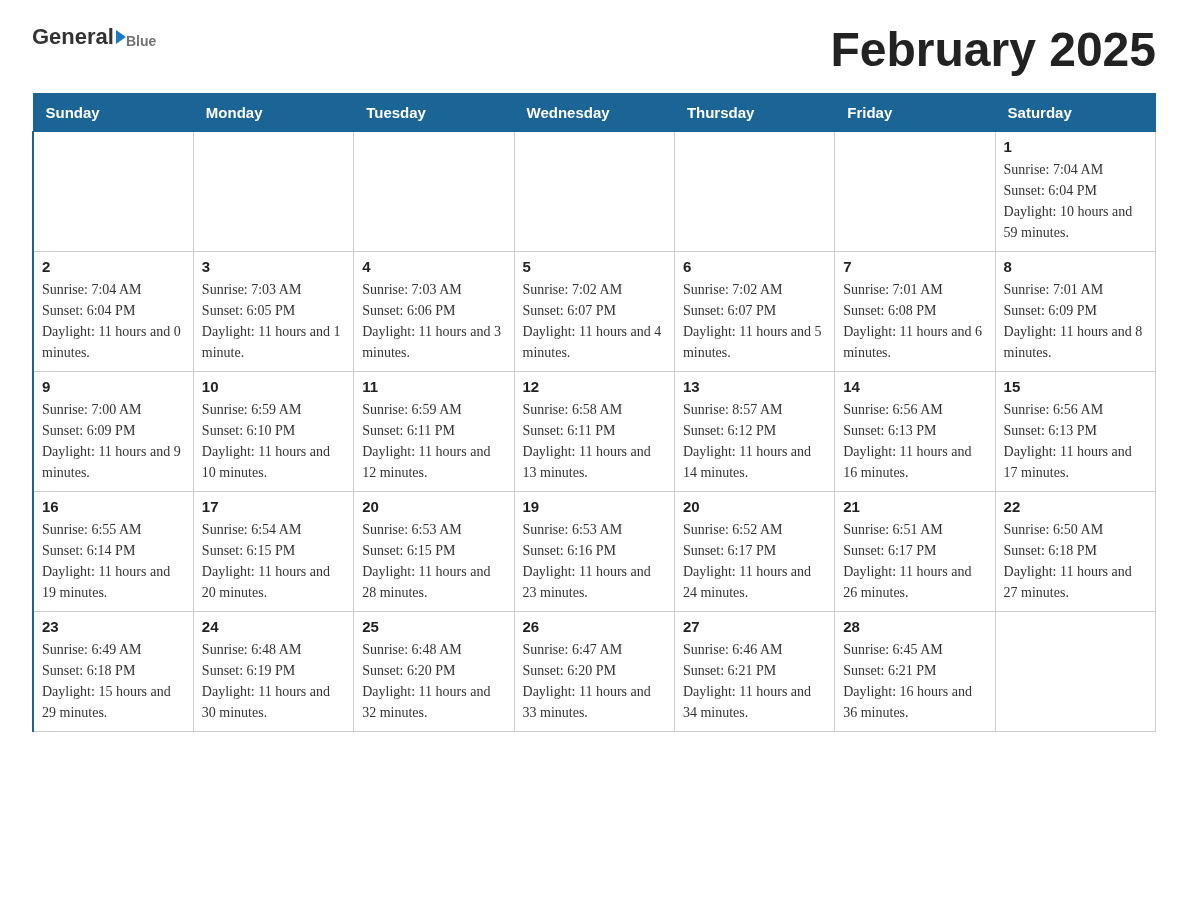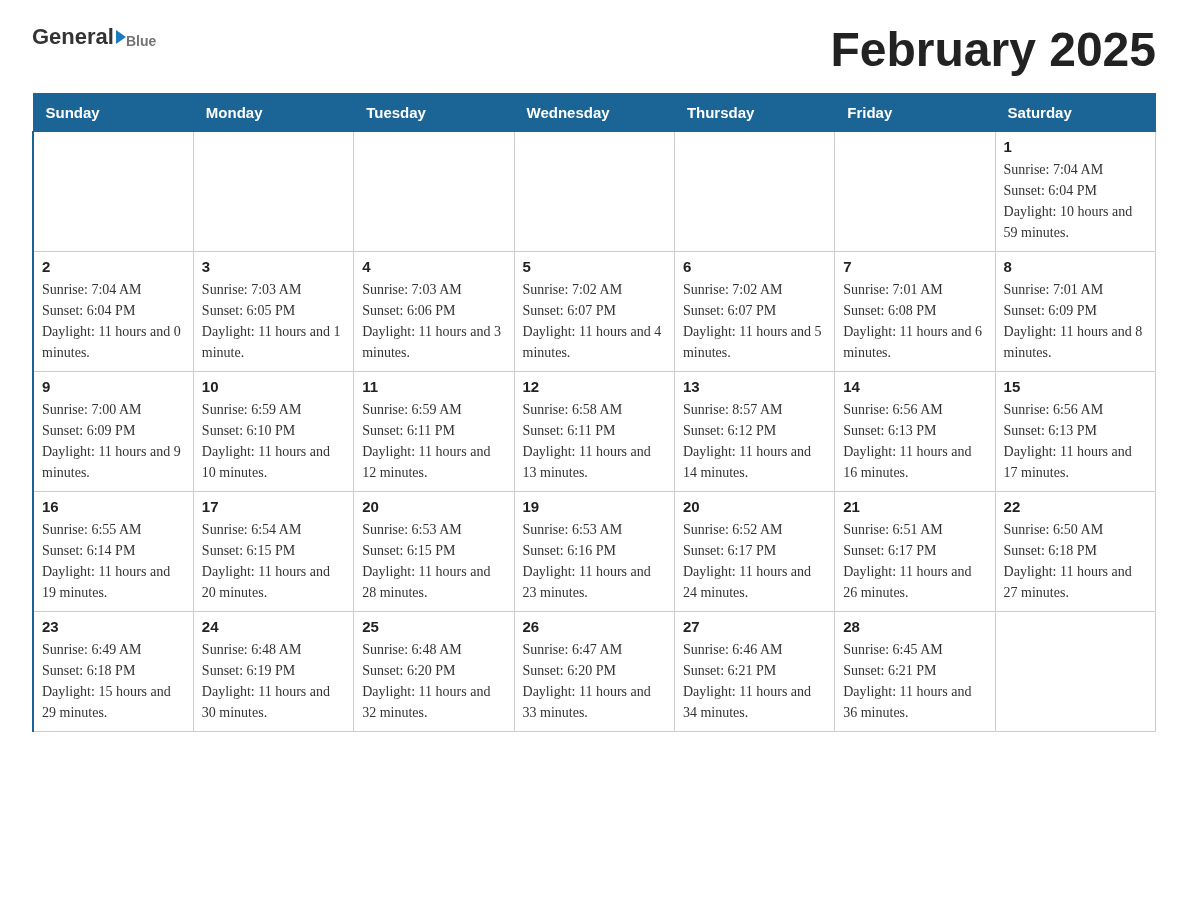--- a/index.html
+++ b/index.html
@@ -359,19 +359,19 @@
             <div>Sunrise: 6:46 AM</div>
             <div>Sunset: 6:21 PM</div>
             <div>Daylight: 11 hours and 34 minutes.</div>
           </div>
         </td>
         <td>
           <div class="day-number">28</div>
           <div class="day-info">
             <div>Sunrise: 6:45 AM</div>
             <div>Sunset: 6:21 PM</div>
-            <div>Daylight: 11 hours and 36 minutes.</div>
+            <div>Daylight: 16 hours and 36 minutes.</div>
           </div>
         </td>
         <td class="empty-cell"></td>
       </tr>
     </tbody>
 </table>
 
 </body></html>

